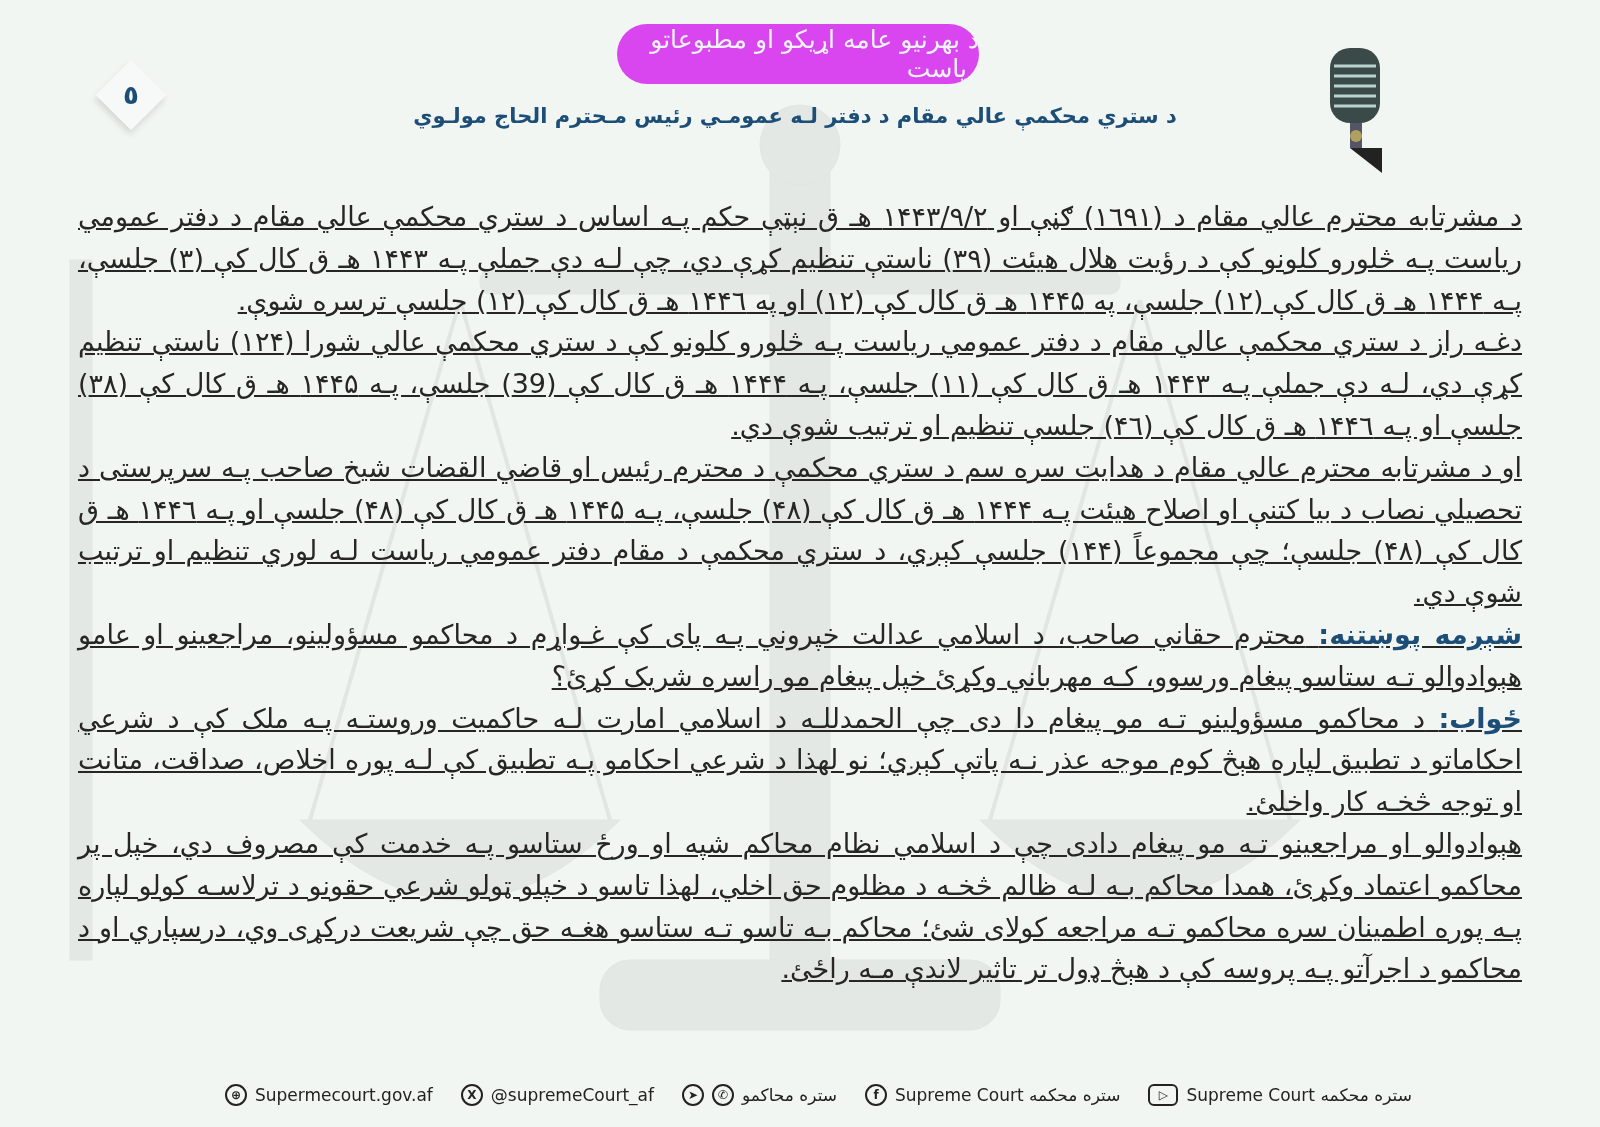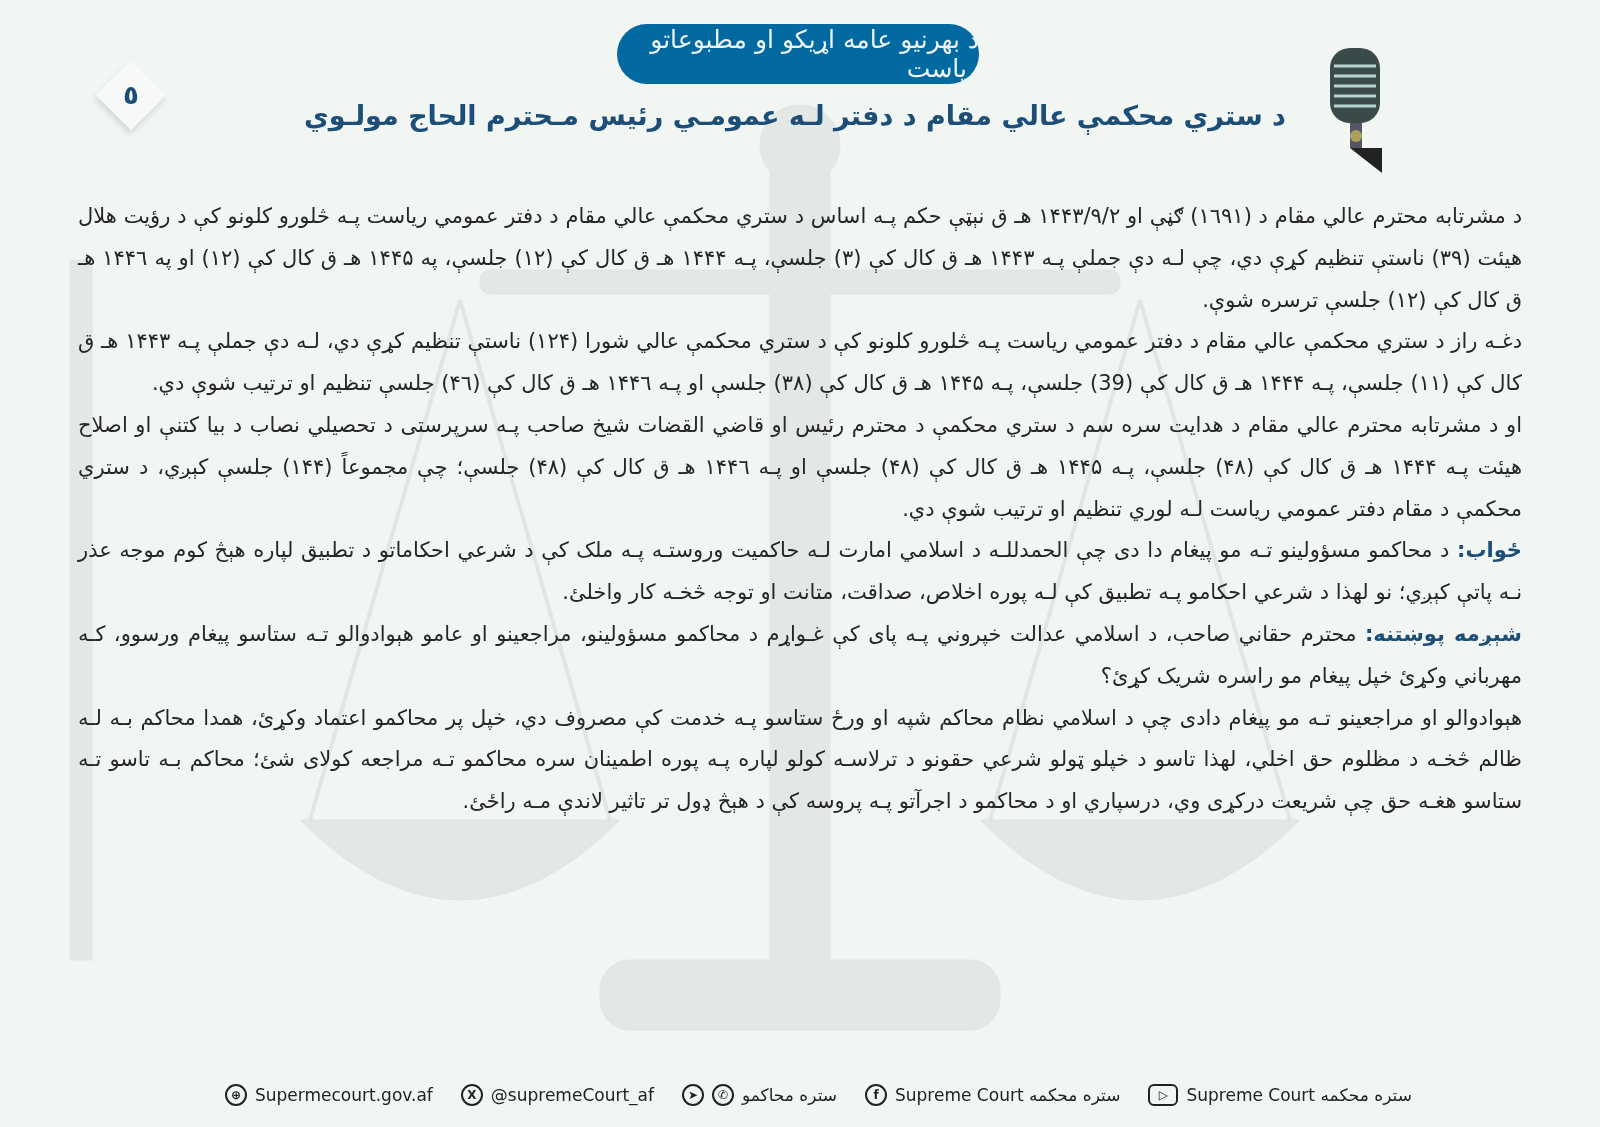--- a/index.html
+++ b/index.html
@@ -7,44 +7,44 @@
     width:1600px; height:1127px; overflow:hidden; position:relative;
     background:#f2f6f3;
     font-family:"DejaVu Sans", sans-serif;
     color:#232323;
   }
   
   .watermark { position:absolute; left:0; top:0; width:1600px; height:1127px; pointer-events:none; }
   
   .banner {
     position:absolute; left:617px; top:24px; width:362px; height:60px;
-    background:#0369a1; border-radius:30px;
+    background:#d946ef; border-radius:30px;
     display:flex; align-items:center; justify-content:center;
     color:#eef4f8; font-family:"DejaVu Serif", serif; font-size:25px;
     direction:rtl;
   }
   .page-badge {
     position:absolute; left:106px; top:70px; width:50px; height:50px;
     background:#f7f9f8; transform:rotate(45deg);
     box-shadow:2px 4px 6px rgba(0,0,0,0.12);
   }
   .page-num {
     position:absolute; left:106px; top:80px; width:50px; height:30px;
     text-align:center; font-weight:bold; font-size:26px; color:#1c4e78;
   }
   .mic { position:absolute; left:1320px; top:38px; width:80px; height:140px; }
   .title {
     position:absolute; left:300px; top:92px; width:990px;
     direction:rtl; text-align:center;
-    color:#1c4e78; font-weight:bold; font-size:27px; line-height:48px;
+    color:#1c4e78; font-weight:bold; font-size:21px; line-height:48px;
   }
   .body {
     position:absolute; left:78px; top:196px; width:1444px;
     direction:rtl; text-align:justify;
-    font-size:21px; line-height:41.8px; color:#262626;
+    font-size:27px; line-height:41.8px; color:#262626;text-decoration:underline;
   }
   .body p { margin:0; }
   .label { color:#1c4e78; font-weight:bold; }
   .footer {
     position:absolute; left:225px; top:1080px; width:1130px; height:30px;
     display:flex; align-items:center; gap:28px; font-size:17px; color:#222;
     direction:ltr;
   }
   .f-item { display:flex; align-items:center; gap:8px; white-space:nowrap; }
   .ico {
@@ -99,26 +99,26 @@
 
 <div class="title">
   <div>د ستري محکمې عالي مقام د دفتر لـه عمومـي رئيس مـحترم الحاج مولـوي</div>
 </div>
 
 <div class="body">
   <p>د مشرتابه محترم عالي مقام د (۱٦۹۱) ګڼې او ۱۴۴۳/۹/۲ هـ ق نېټې حکم پـه اساس د ستري محکمې عالي مقام د دفتر عمومي رياست پـه څلورو کلونو کې د رؤيت هلال هيئت (۳۹) ناستې تنظيم کړې دي، چې لـه دې جملې پـه ۱۴۴۳ هـ ق کال کې (۳) جلسې، پـه ۱۴۴۴ هـ ق کال کې (۱۲) جلسې، په ۱۴۴۵ هـ ق کال کې (۱۲) او په ۱۴۴٦ هـ ق کال کې (۱۲) جلسې ترسره شوې.</p>
   <p>دغـه راز د ستري محکمې عالي مقام د دفتر عمومي رياست پـه څلورو کلونو کې د ستري محکمې عالي شورا (۱۲۴) ناستې تنظيم کړې دي، لـه دې جملې پـه ۱۴۴۳ هـ ق کال کې (۱۱) جلسې، پـه ۱۴۴۴ هـ ق کال کې (39) جلسې، پـه ۱۴۴۵ هـ ق کال کې (۳۸) جلسې او پـه ۱۴۴٦ هـ ق کال کې (۴٦) جلسې تنظيم او ترتيب شوې دي.</p>
   <p>او د مشرتابه محترم عالي مقام د هدايت سره سم د ستري محکمې د محترم رئيس او قاضي القضات شيخ صاحب پـه سرپرستی د تحصيلي نصاب د بيا کتنې او اصلاح هيئت پـه ۱۴۴۴ هـ ق کال کې (۴۸) جلسې، پـه ۱۴۴۵ هـ ق کال کې (۴۸) جلسې او پـه ۱۴۴٦ هـ ق کال کې (۴۸) جلسې؛ چې مجموعاً (۱۴۴) جلسې کېږي، د ستري محکمې د مقام دفتر عمومي رياست لـه لوري تنظيم او ترتيب شوې دي.</p>
   <p>
+    <span class="label">شېږمه پوښتنه:</span>
+    <span>محترم حقاني صاحب، د اسلامي عدالت خپروني پـه پای کې غـواړم د محاکمو مسؤولينو، مراجعينو او عامو هېوادوالو تـه ستاسو پيغام ورسوو، کـه مهرباني وکړئ خپل پيغام مو راسره شريک کړئ؟</span>
+  </p>
+  <p>
     <span class="label">ځواب:</span>
     <span>د محاکمو مسؤولينو تـه مو پيغام دا دی چې الحمدللـه د اسلامي امارت لـه حاکميت وروستـه پـه ملک کې د شرعي احکاماتو د تطبيق لپاره هېڅ کوم موجه عذر نـه پاتې کېږي؛ نو لهذا د شرعي احکامو پـه تطبيق کې لـه پوره اخلاص، صداقت، متانت او توجه څخـه کار واخلئ.</span>
-  </p>
-  <p>
-    <span class="label">شېږمه پوښتنه:</span>
-    <span>محترم حقاني صاحب، د اسلامي عدالت خپروني پـه پای کې غـواړم د محاکمو مسؤولينو، مراجعينو او عامو هېوادوالو تـه ستاسو پيغام ورسوو، کـه مهرباني وکړئ خپل پيغام مو راسره شريک کړئ؟</span>
   </p>
   <p>هېوادوالو او مراجعينو تـه مو پيغام دادی چې د اسلامي نظام محاکم شپه او ورځ ستاسو پـه خدمت کې مصروف دي، خپل پر محاکمو اعتماد وکړئ، همدا محاکم بـه لـه ظالم څخـه د مظلوم حق اخلي، لهذا تاسو د خپلو ټولو شرعي حقونو د ترلاسـه کولو لپاره پـه پوره اطمينان سره محاکمو تـه مراجعه کولای شئ؛ محاکم بـه تاسو تـه ستاسو هغـه حق چې شريعت درکړی وي، درسپاري او د محاکمو د اجرآتو پـه پروسه کې د هېڅ ډول تر تاثير لاندې مـه راځئ.</p>
 </div>
 
 <div class="footer">
   <div class="f-item">
     <span class="ico">⊕</span>
     <span>Supermecourt.gov.af</span>
   </div>
   <div class="f-item">

